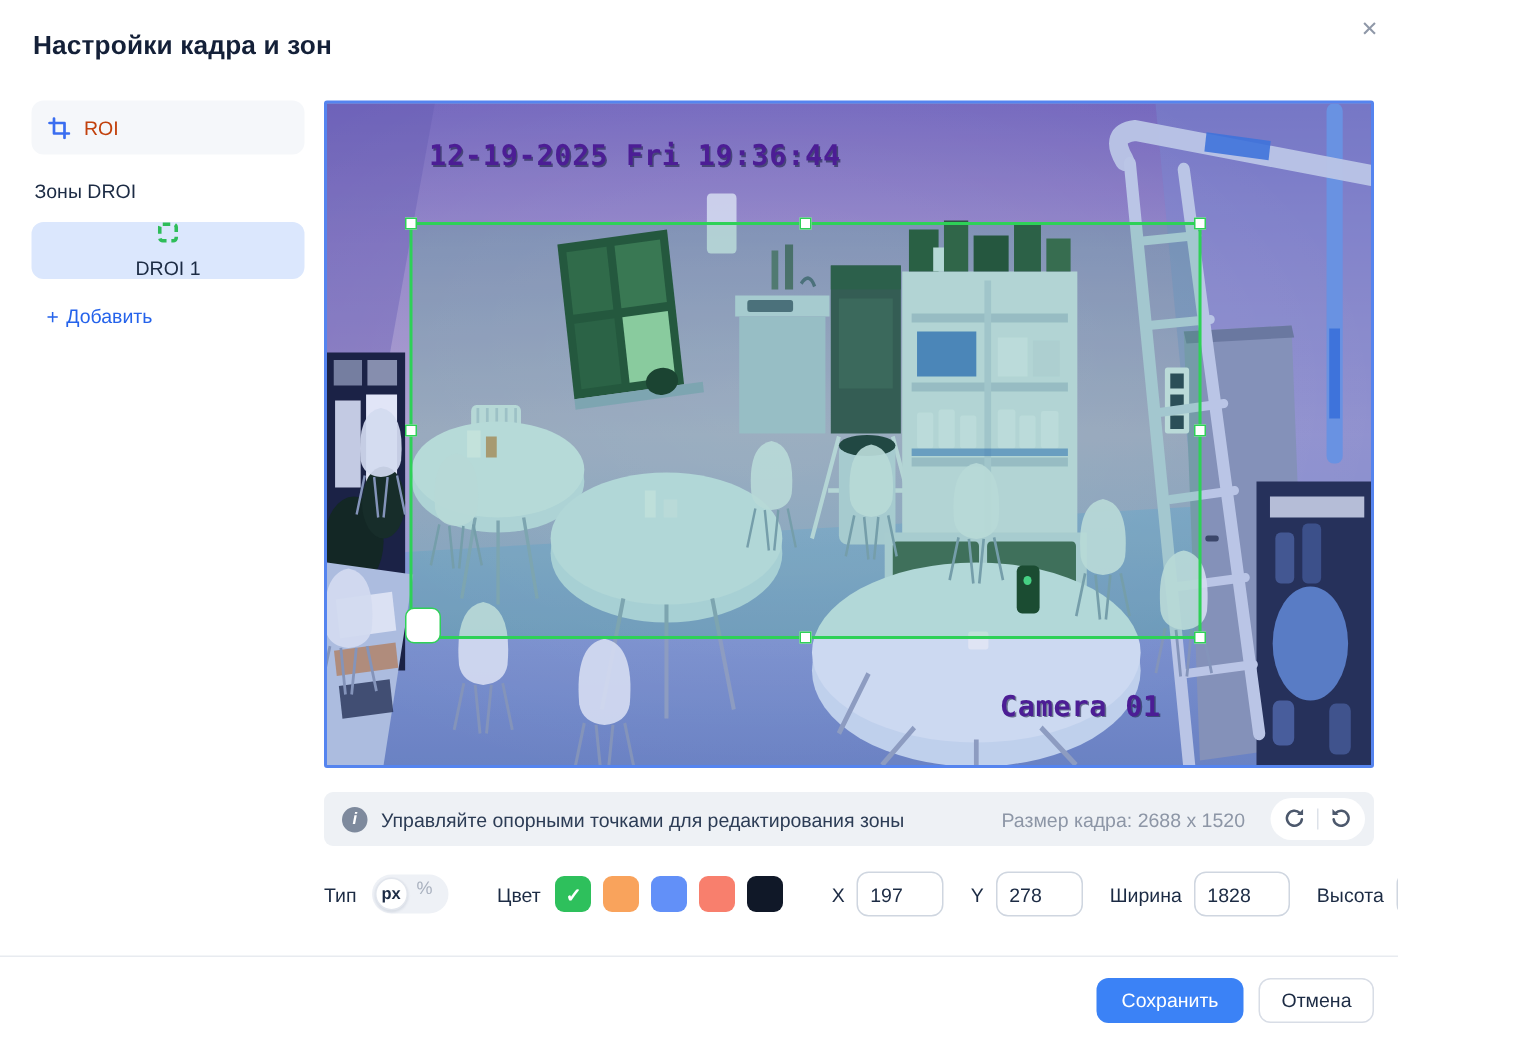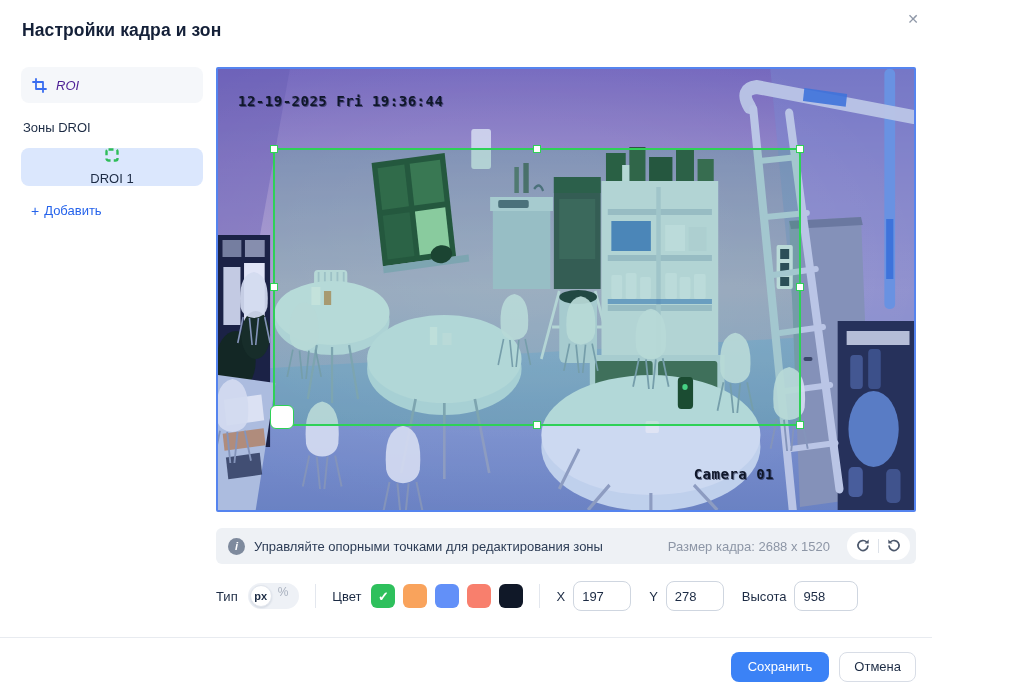--- a/index.html
+++ b/index.html
@@ -14,33 +14,33 @@
                color:#8f98a8; font-size:14px; cursor:pointer; line-height:22px; }
 
   
   .content { display:flex; margin-top:26px; padding:0 16px 0 21px; gap:13px; }
   .sidebar { width:182px; flex:0 0 182px; }
   .main { flex:1; min-width:0; }
 
   
   .side-btn { display:flex; align-items:center; gap:9px; height:36px; padding:0 11px; border-radius:8px;
               background:#f5f7fa; cursor:pointer; }
-  .side-btn .lbl { font-size:13px; color:#4c1d95;font-style:italic; }
+  .side-btn .lbl { font-size:13px; color:#c2410c; }
   .zones-head { margin:17px 2px 0 2px; font-size:13px; color:#1c2b44; }
   .zone-item { display:flex; align-items:center; gap:9px; height:38px; padding:0 11px; border-radius:8px;
                background:#dbe7fd; margin-top:13px; cursor:pointer;flex-direction:column; }
   .zone-item .lbl { font-size:13px; color:#1c2b44; }
   .add-link { display:flex; align-items:center; gap:5px; margin:17px 0 0 10px; font-size:13px; color:#2563eb; cursor:pointer; }
   .add-link .plus { font-size:14px; line-height:1; }
 
   
   .video { position:relative; height:445px; border:2px solid #5584ef; border-radius:2px; overflow:hidden; background:#8a90cf; }
   .video svg.scene { position:absolute; inset:0; width:100%; height:100%; display:block; }
-  .osd { position:absolute; font-family:"DejaVu Sans Mono", monospace; font-weight:700; color:#0f172a;
-         text-shadow:1px 1px 0 rgba(20,25,60,.55); font-size:14px; letter-spacing:.5px; }
+  .osd { position:absolute; font-family:"DejaVu Sans Mono", monospace; font-weight:700; color:#4c1d95;
+         text-shadow:1px 1px 0 rgba(20,25,60,.55); font-size:19px; letter-spacing:.5px;margin-left:48px; }
   .osd.ts { left:20px; top:24px; }
   .osd.cam { right:140px; bottom:28px; }
 
   
   .roi { position:absolute; left:55px; top:79px; width:528px; height:278px;
          border:2px solid #2ed157; background:rgba(46,209,87,.16); }
   .hdl { position:absolute; width:8px; height:8px; background:#fff; border:1.5px solid #2ed157; }
   .hdl.nw{left:-5px;top:-5px;} .hdl.n{left:calc(50% - 4px);top:-5px;} .hdl.ne{right:-5px;top:-5px;}
   .hdl.w{left:-5px;top:calc(50% - 4px);} .hdl.e{right:-5px;top:calc(50% - 4px);}
   .hdl.sw{left:-5px;bottom:-5px;} .hdl.s{left:calc(50% - 4px);bottom:-5px;} .hdl.se{right:-5px;bottom:-5px;}
@@ -373,20 +373,24 @@
 
         <span class="field">
           <span class="ctl-label">X</span>
           <input class="narrow" value="197" style="">
         </span>
         <span class="field">
           <span class="ctl-label">Y</span>
           <input class="narrow" value="278" style="">
         </span>
         <span class="field">
+          <span class="ctl-label">Ширина</span>
+          <input class="wide" value="1828" style="">
+        </span>
+        <span class="field">
           <span class="ctl-label">Высота</span>
           <input class="wide" value="958" style="">
         </span>
       </div>
 
     </div>
   </div>
 
   <div class="footer">
     <button class="btn primary">Сохранить</button>

